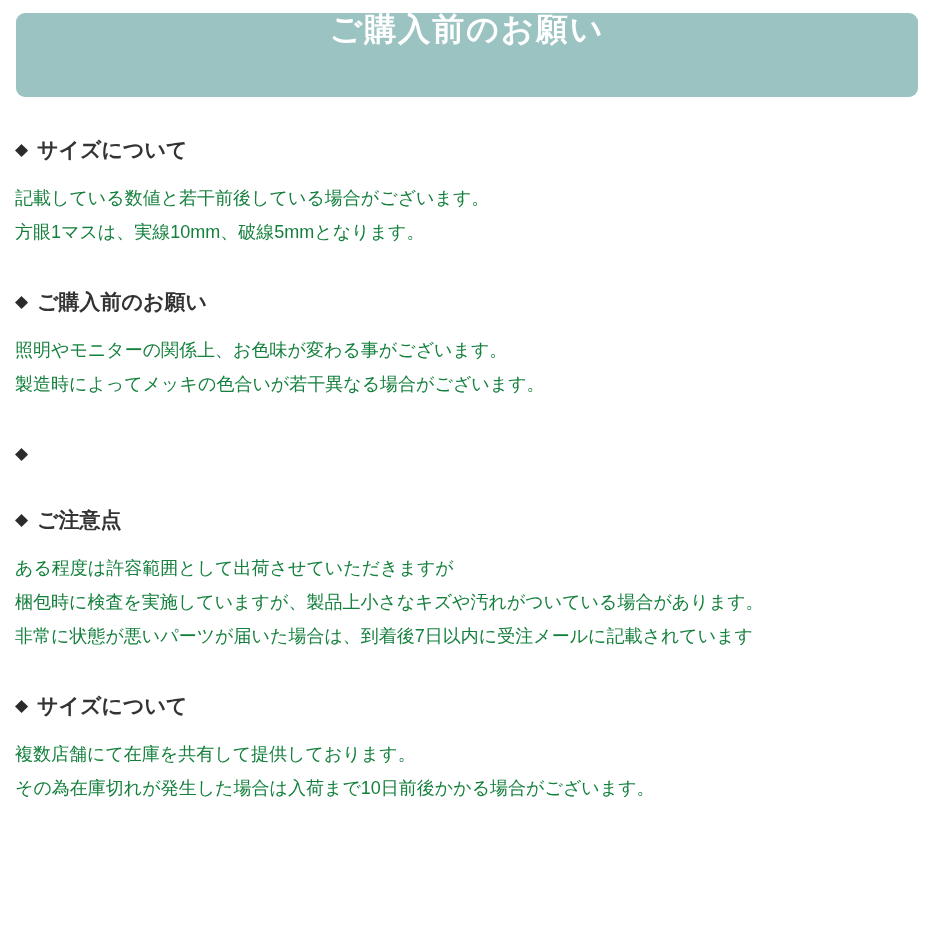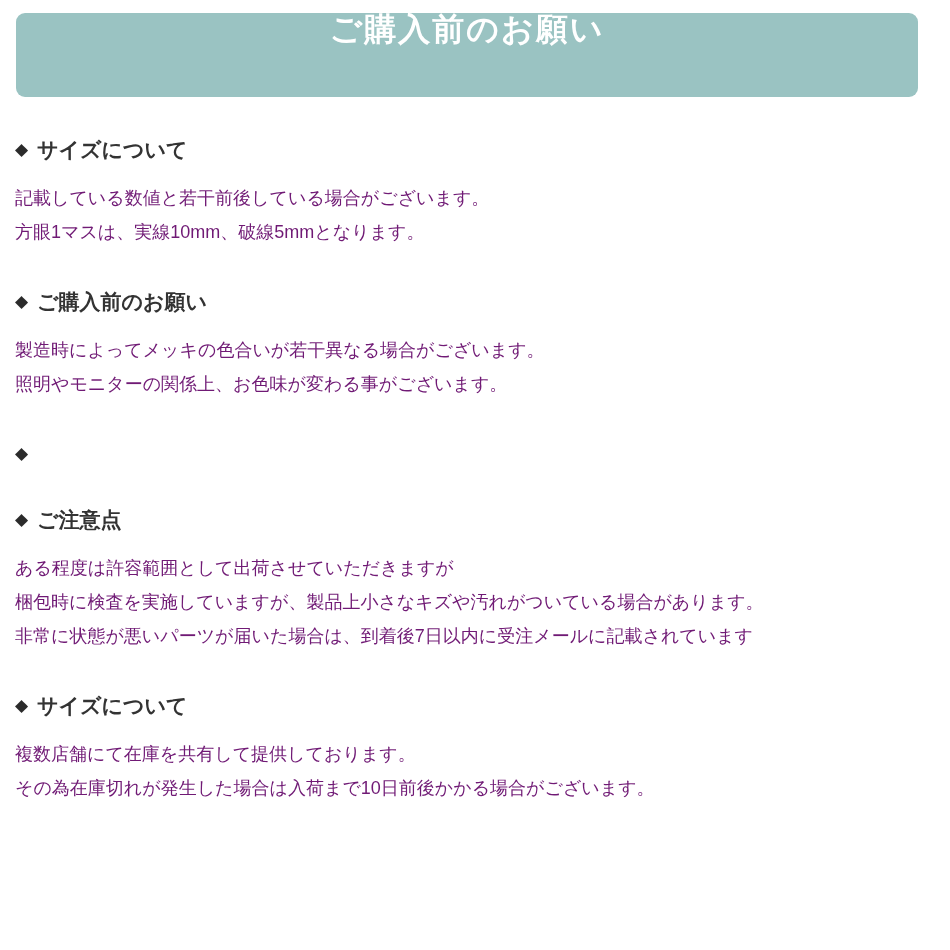--- a/index.html
+++ b/index.html
@@ -43,21 +43,21 @@
     align-items: center;
   }
   .section h2 .bullet {
     font-size: 17px;
     margin-right: 9px;
     color: #2b2b2b;
   }
   .section p {
     font-size: 18px;
     line-height: 34px;
-    color: #701a75;
+    color: #15803d;
     font-weight: normal;
   }
   .section p .line {
     display: block;
     white-space: nowrap;
   }
 </style>
 </head>
 <body>
 
@@ -76,22 +76,22 @@
           <span class="line">方眼1マスは、実線10mm、破線5mmとなります。</span>
         </p>
   </section>
 
   <section class="section">
     <h2>
       <span class="bullet">◆</span>
       <span class="heading-text">ご購入前のお願い</span>
     </h2>
     <p>
+          <span class="line">照明やモニターの関係上、お色味が変わる事がございます。</span>
           <span class="line">製造時によってメッキの色合いが若干異なる場合がございます。</span>
-          <span class="line">照明やモニターの関係上、お色味が変わる事がございます。</span>
         </p>
   </section>
 
   <section class="section">
     <h2>
       <span class="bullet">◆</span>
     </h2>
   </section>
 
   <section class="section">

